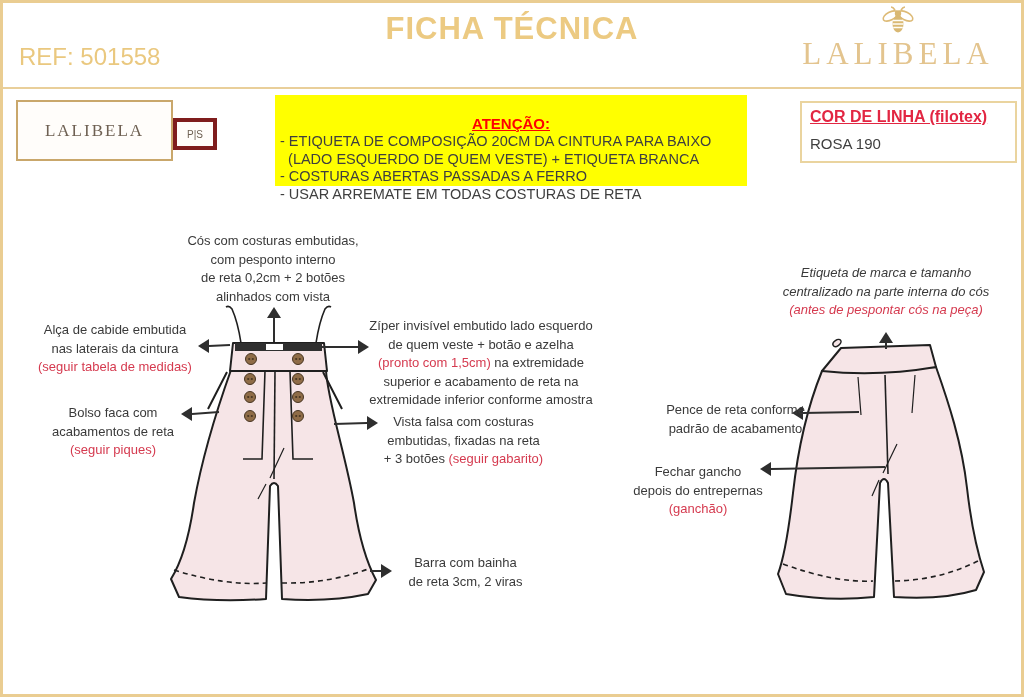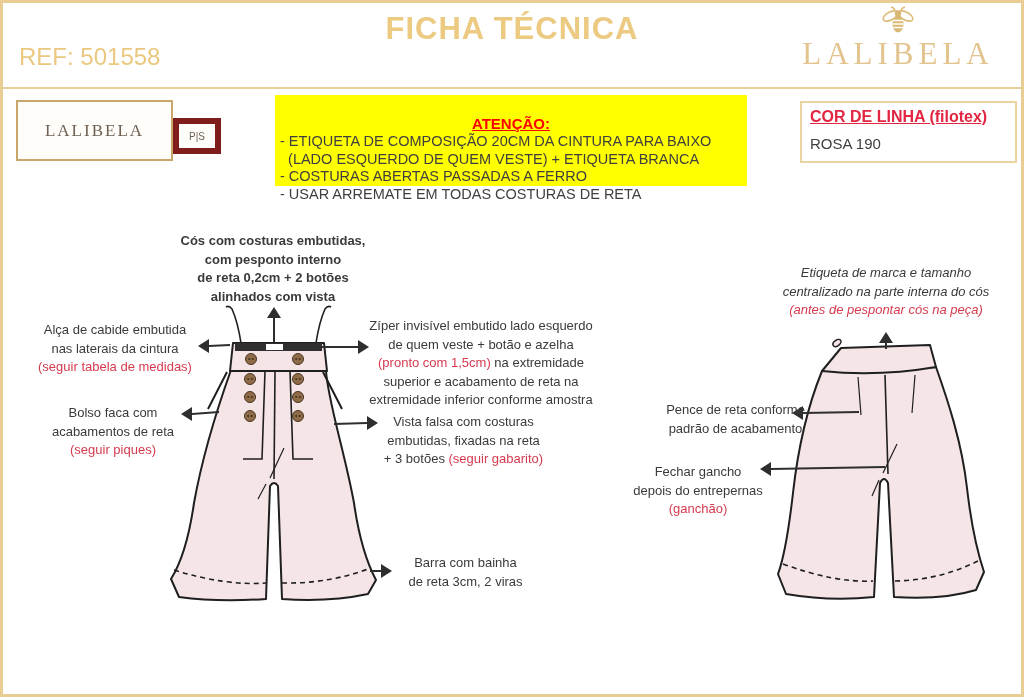--- a/index.html
+++ b/index.html
@@ -13,39 +13,39 @@
   .ref   { position:absolute; left:16px; top:40px; font-size:24px; color:#eac87f; }
   .title { position:absolute; left:0; right:0; top:8px; text-align:center;
            font-size:31px; font-weight:bold; color:#ecca82; letter-spacing:1px; }
   .brand { position:absolute; left:790px; top:3px; width:210px; text-align:center; }
   .brand .bee  { display:block; margin:0 auto; }
   .brand .name { font-family:"Liberation Serif", serif; font-size:31px; color:#e3c48e; letter-spacing:5px; }
   
   .brand-box { position:absolute; left:13px; top:97px; width:153px; height:57px;
                border:2px solid #c9a76b; display:flex; align-items:center; justify-content:center; background:#fffdfa; }
   .brand-box .name { font-family:"Liberation Serif", serif; font-size:17px; letter-spacing:2px; color:#6e6052; }
-  .size-box { position:absolute; left:170px; top:115px; width:36px; height:24px; border:6px solid #7f1d1d;
+  .size-box { position:absolute; left:170px; top:115px; width:36px; height:24px; border:4px solid #7f1d1d;
               font-size:10px; color:#6e6052; display:flex; align-items:center; justify-content:center; background:#fffdfa; }
   
   .attention { position:absolute; left:272px; top:92px; width:472px; height:91px; background:#ffff00;
                box-sizing:border-box; padding:19px 5px; }
   .att-title { text-align:center; color:#ff0000; font-weight:bold; text-decoration:underline;
                font-size:15px; line-height:19px; }
   .att-line  { font-size:14.5px; color:#3f3f3f; white-space:pre; line-height:17.5px; font-weight:500; }
   
   .thread-box { position:absolute; left:797px; top:86px; width:217px; height:62px;
                 border:2px solid #ead49f; box-sizing:border-box; padding:5px 8px; background:#fff;margin-top:12px; }
   .thread-title { font-size:16px; font-weight:bold; color:#e22642; text-decoration:underline; }
   .thread-value { font-size:15px; color:#3f3f3f; margin-top:9px; }
   
   .ann { position:absolute; font-size:13px; line-height:18.5px; color:#3a3a3a;
          white-space:pre-line; text-align:center; }
   .ann .red { color:#d53a4f; }
   .ann .block { display:block; }
-  .ann-waistband { left:150px; top:229px; width:240px;font-weight:bold; }
+  .ann-waistband { left:150px; top:229px; width:240px; }
   .ann-hanger    { left:14px;  top:318px; width:196px; }
   .ann-pocket    { left:30px;  top:401px; width:160px; }
   .ann-zipper    { left:340px; top:314px; width:276px; }
   .ann-placket   { left:358px; top:410px; width:205px; }
   .ann-hem       { left:390px; top:551px; width:145px; }
   .ann-label     { left:750px; top:261px; width:266px;font-style:italic; }
   .ann-dart      { left:645px; top:366px; width:175px;margin-top:32px; }
   .ann-crotch    { left:610px; top:460px; width:170px; }
   
   .drawing { position:absolute; left:0; top:0; width:1024px; height:697px; pointer-events:none; }

